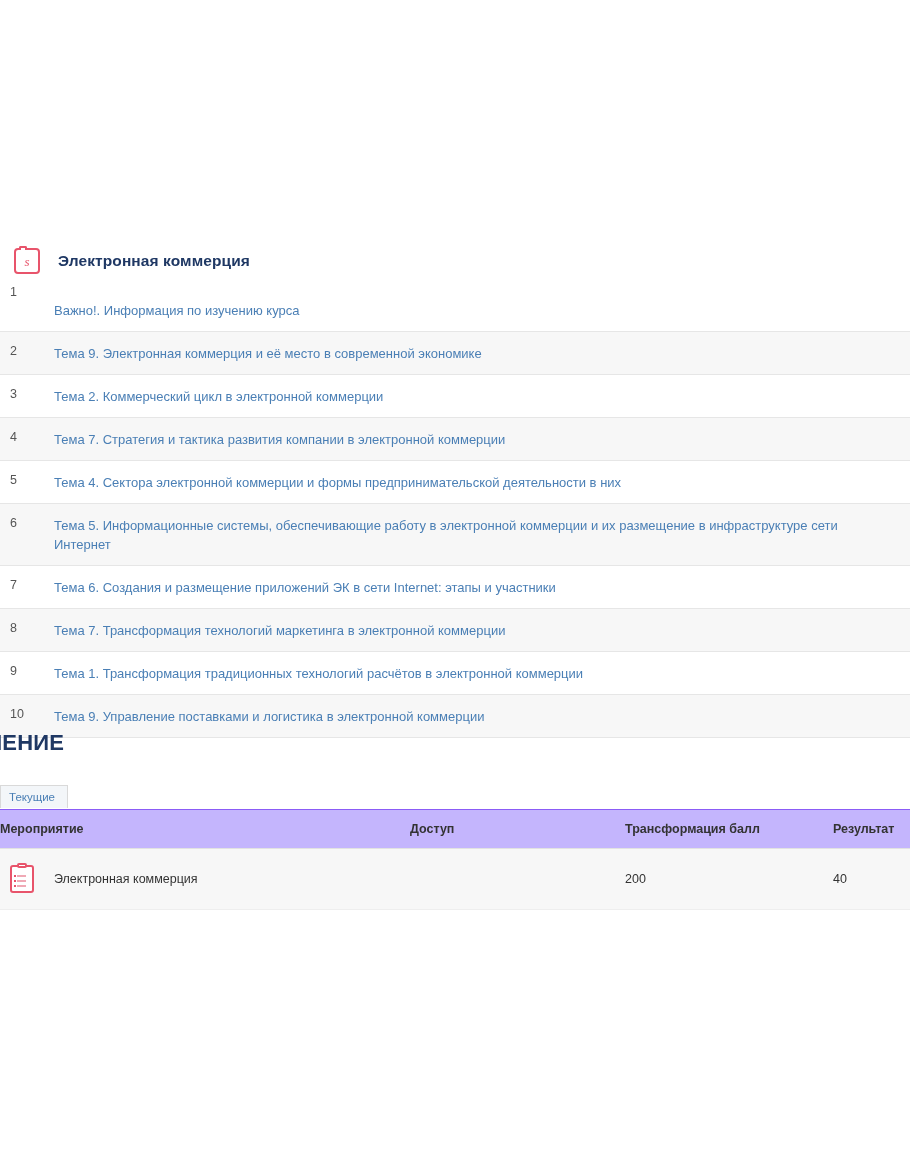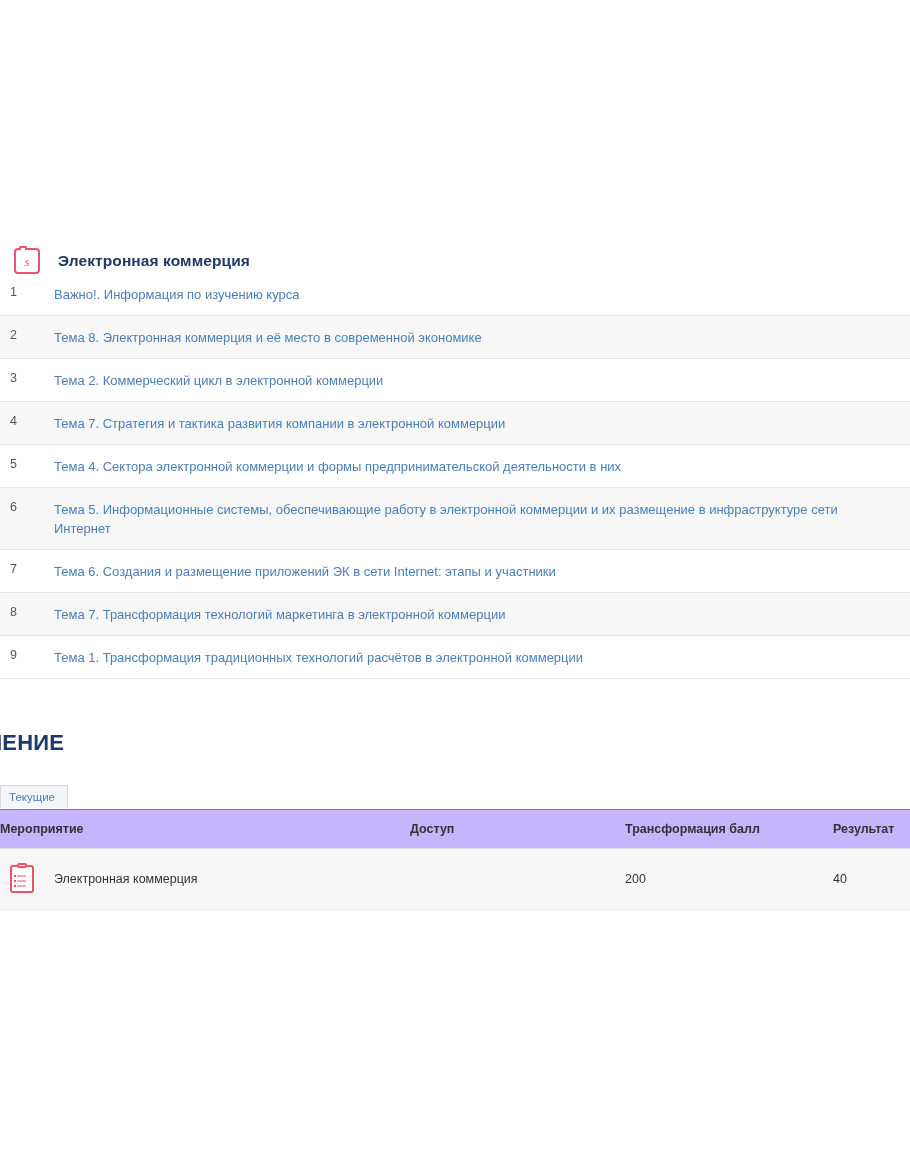--- a/index.html
+++ b/index.html
@@ -112,20 +112,21 @@
   .topic-row .title {
     flex: 1 1 auto;
     padding: 12px 16px 11px 32px;
     font-size: 13px;
     line-height: 19px;
     color: #4a7fb5;
     text-decoration: none;
   }
   .topic-row.first .title {
     padding-top: 4px;
+    margin-top: 16px;
   }
   .topic-row.first {
     min-height: 25px;
     align-items: flex-start;
   }
   .topic-row.first .num {
     padding-top: 4px;
   }
 
   
@@ -259,21 +260,21 @@
 
   <div class="topic-list">
 
     <div class="topic-row first">
       <div class="num">1</div>
       <a class="title" href="#">Важно!. Информация по изучению курса</a>
     </div>
 
     <div class="topic-row alt">
       <div class="num">2</div>
-      <a class="title" href="#">Тема 8. Электронная коммерция и её место в современной экономике</a>
+      <a class="title" href="#">Тема 9. Электронная коммерция и её место в современной экономике</a>
     </div>
 
     <div class="topic-row">
       <div class="num">3</div>
       <a class="title" href="#">Тема 2. Коммерческий цикл в электронной коммерции</a>
     </div>
 
     <div class="topic-row alt">
       <div class="num">4</div>
       <a class="title" href="#">Тема 7. Стратегия и тактика развития компании в электронной коммерции</a>
@@ -297,20 +298,24 @@
     <div class="topic-row alt">
       <div class="num">8</div>
       <a class="title" href="#">Тема 7. Трансформация технологий маркетинга в электронной коммерции</a>
     </div>
 
     <div class="topic-row">
       <div class="num">9</div>
       <a class="title" href="#">Тема 1. Трансформация традиционных технологий расчётов в электронной коммерции</a>
     </div>
 
+    <div class="topic-row alt">
+      <div class="num">10</div>
+      <a class="title" href="#">Тема 9. Управление поставками и логистика в электронной коммерции</a>
+    </div>
 
   </div>
 
   <div class="section-heading">ОБУЧЕНИЕ</div>
 
   <div class="tabs">
     <div class="tab">Текущие</div>
   </div>
 
   <table class="results-table">

